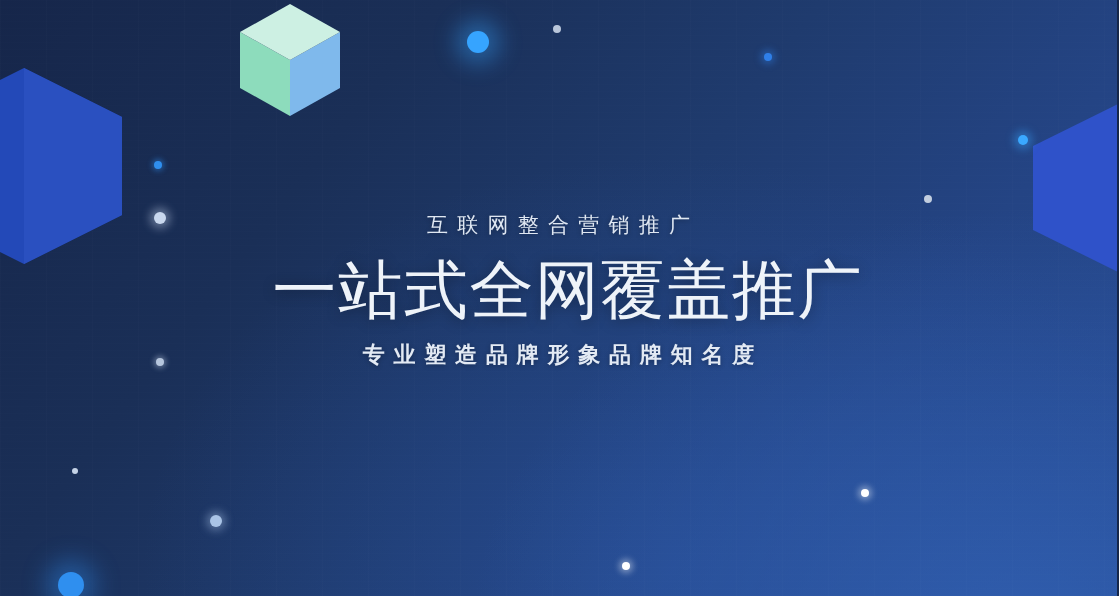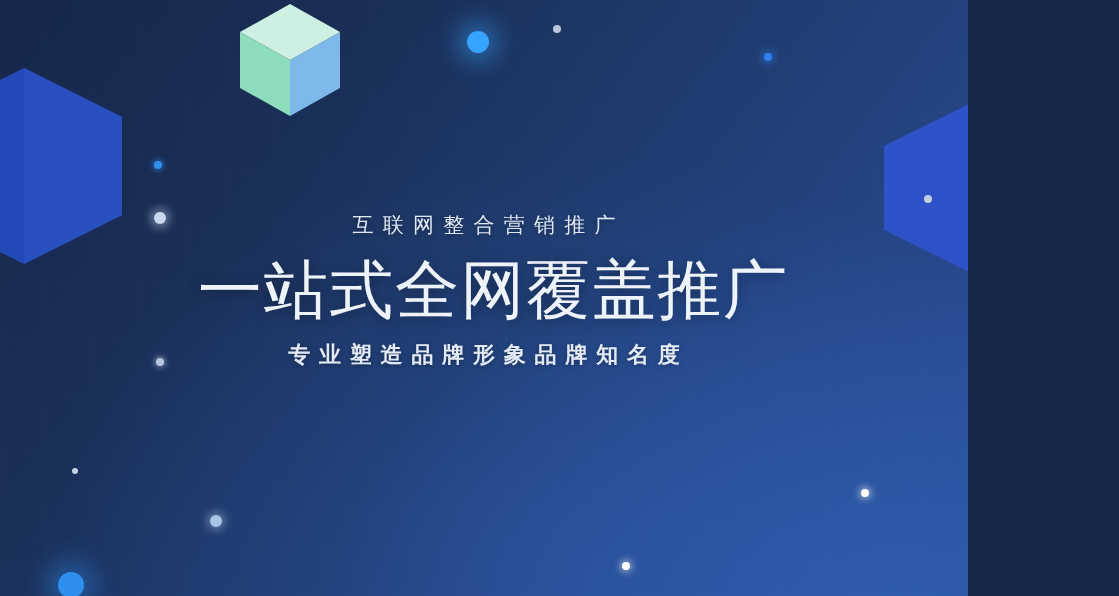--- a/index.html
+++ b/index.html
@@ -4,21 +4,21 @@
 <style>
   html,body{margin:0;padding:0;}
   body{
     width:1119px;height:596px;overflow:hidden;
     font-family:"Liberation Sans","DejaVu Sans",sans-serif;
     background:#16274a;
   }
 
   #banner{
     position:relative;
-    width:968px;height:596px;
+    width:1117px;height:596px;
     overflow:hidden;
     background:
       radial-gradient(ellipse 900px 700px at 92% 108%, rgba(49,96,178,0.85) 0%, rgba(49,96,178,0.0) 62%),
       radial-gradient(ellipse 800px 620px at 60% 95%, rgba(40,80,155,0.60) 0%, rgba(40,80,155,0.0) 66%),
       linear-gradient(128deg, #16264a 0%, #1a2f57 28%, #1f3b6e 52%, #244484 74%, #274c95 100%);
   }
 
   
   .banding{
     position:absolute;inset:0;

